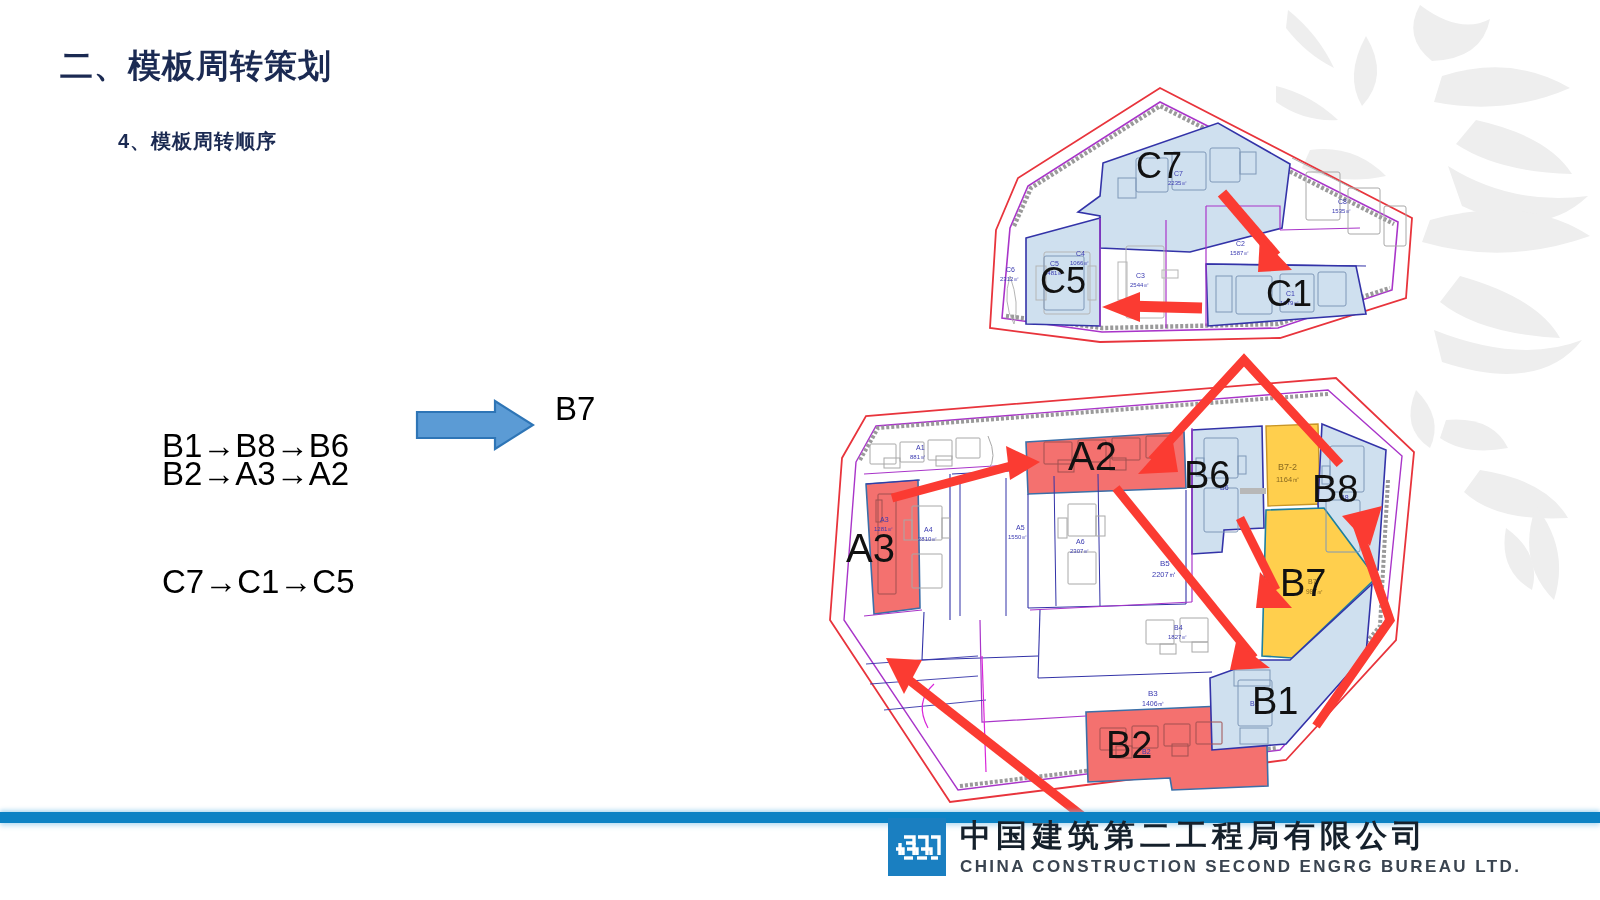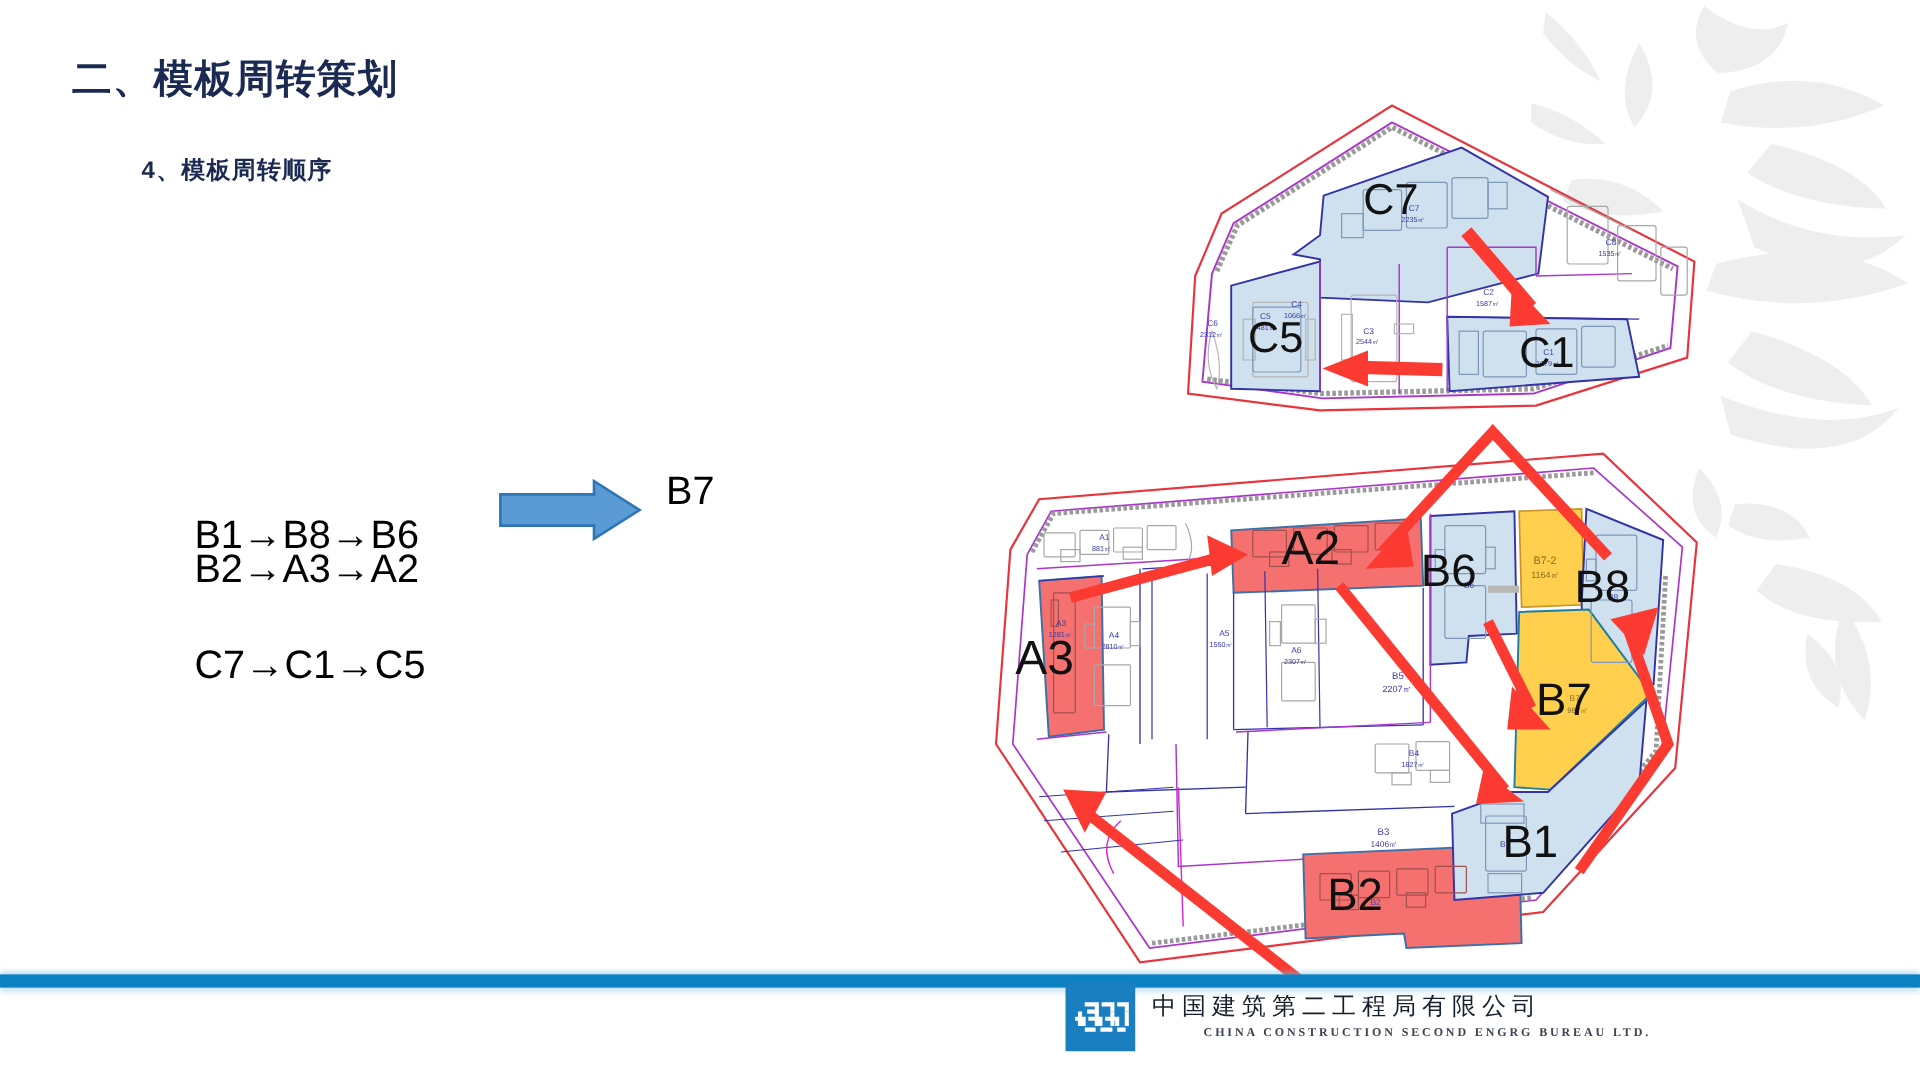--- a/index.html
+++ b/index.html
@@ -28,21 +28,21 @@
     font-size:20px;font-weight:bold;color:#1b2a52;
     letter-spacing:1px;white-space:nowrap;
   }
 
   
   .seq{
     position:absolute;color:#000;font-size:33px;white-space:nowrap;
   }
   .seq-1{left:162px;top:383px;margin-top:44px;}
   .seq-2{left:162px;top:455px;text-align:center;}
-  .seq-3{left:162px;top:535px;}
+  .seq-3{left:162px;top:563px;}
   .seq-out{left:555px;top:390px;font-size:33px;}
 
   .blue-arrow{
     position:absolute;left:415px;top:399px;width:120px;height:52px;
   }
 
   
   .rule{
     position:absolute;left:0;top:812px;width:1600px;height:11px;
     background:#0c82c4;
@@ -50,28 +50,27 @@
   }
   .footer{
     position:absolute;left:888px;top:818px;
     display:flex;align-items:center;gap:14px;
   }
   .logo{
     width:58px;height:58px;background:#1a7fc1;position:relative;flex:0 0 auto;
   }
   .footer-text{display:flex;flex-direction:column;line-height:1;}
   .cn-name{
-    font-size:20px;font-weight:normal;color:#15202b;letter-spacing:5px;
+    font-size:31px;font-weight:bold;color:#15202b;letter-spacing:5px;
     white-space:nowrap;
   }
   .en-name{
-    font-size:10px;color:#3a4450;letter-spacing:2.4px;margin-top:7px;
-    white-space:nowrap;font-family:Liberation Serif, serif;
+    font-size:17px;color:#3a4450;letter-spacing:2.4px;margin-top:7px;
+    white-space:nowrap;font-family:Liberation Sans, sans-serif;
     font-weight:bold;
-    margin-left:43px;
   }
 
   
   .map{position:absolute;left:800px;top:60px;width:640px;height:760px;}
   .zone-label{
     font-family:"Liberation Sans","DejaVu Sans",sans-serif;
     font-weight:normal;fill:#111;
   }
   .tiny-label{
     font-family:"Liberation Sans","DejaVu Sans",sans-serif;

